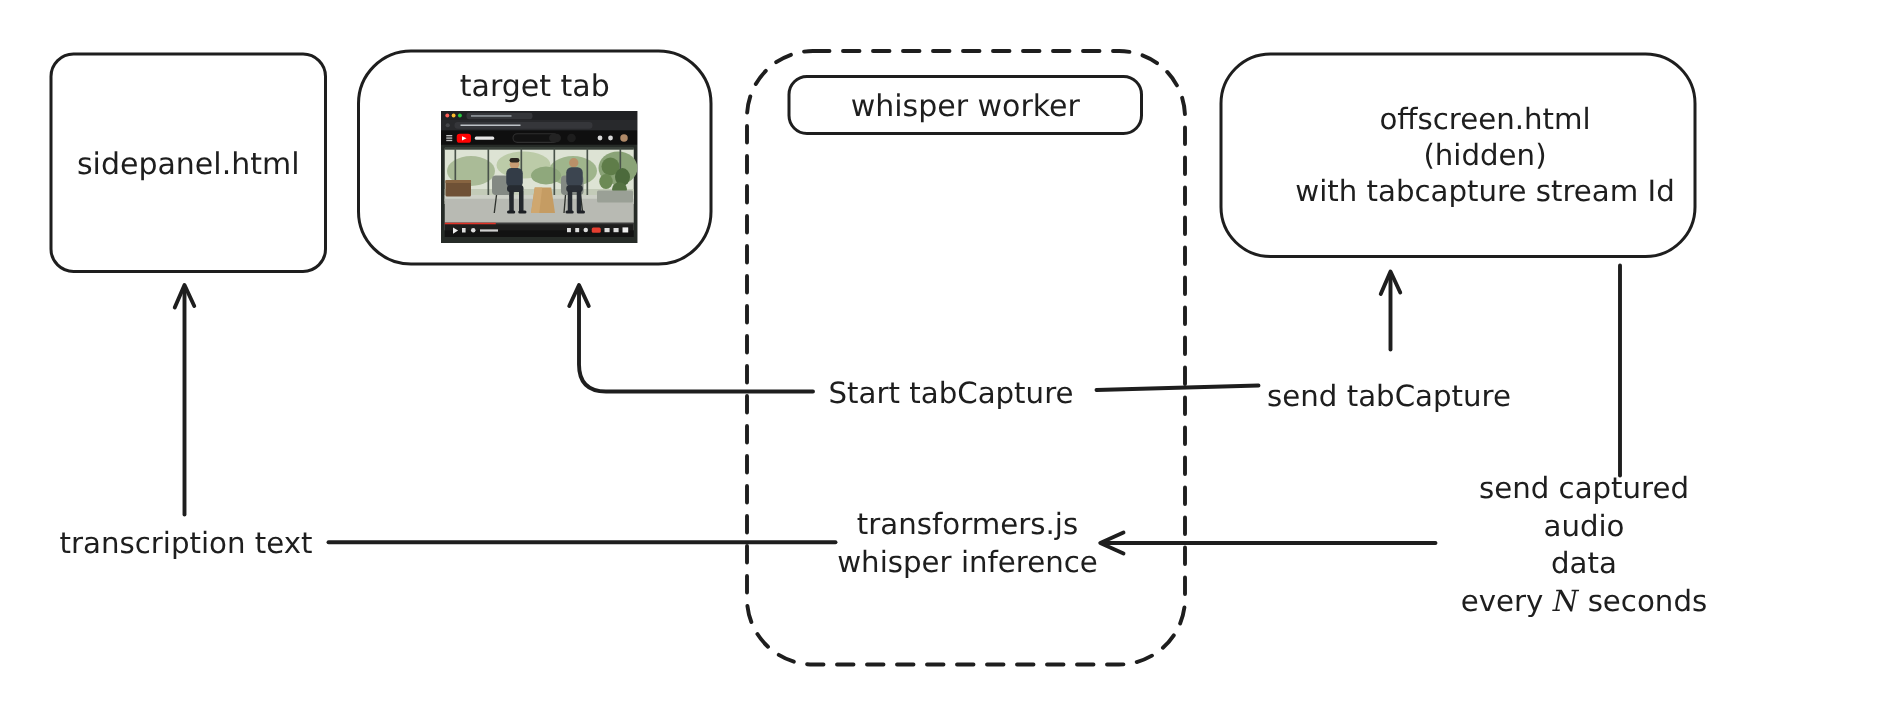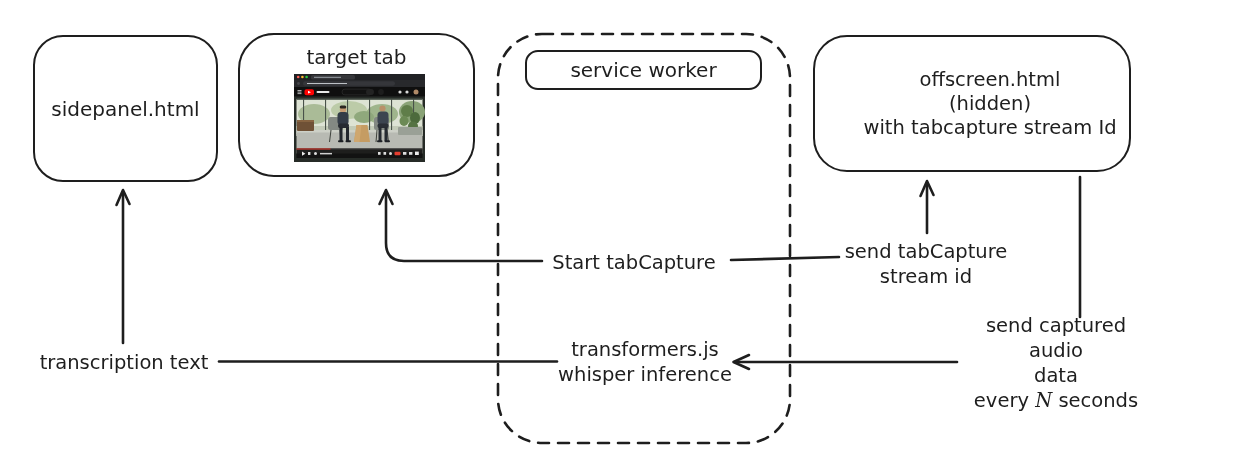--- a/index.html
+++ b/index.html
@@ -1,20 +1,20 @@
 <!DOCTYPE html>
 <html><head>
 <meta charset="utf-8">
 <style>
   html,body{margin:0;padding:0;background:#ffffff;}
   body{width:1256px;height:469px;font-family:"DejaVu Sans",sans-serif;color:#1e1e1e;}
   .canvas{position:relative;width:1256px;height:469px;overflow:hidden;background:#ffffff;}
   .layer{position:absolute;left:0;top:0;z-index:0;}
   .node{position:absolute;border:2.6px solid #1e1e1e;background:transparent;box-sizing:border-box;z-index:2;}
-  .node-sidepanel{left:33px;top:35px;width:185px;height:147px;border-radius:30px;display:flex;align-items:center;justify-content:center;}
+  .node-sidepanel{left:33px;top:35px;width:185px;height:147px;border-radius:16px;display:flex;align-items:center;justify-content:center;}
   .node-target-tab{left:238px;top:33px;width:237px;height:144px;border-radius:36px;}
   .node-target-tab .tab-title{margin-top:10px;text-align:center;font-size:20px;}
   .mini-browser{position:absolute;left:54px;top:39px;}
   .node-service-worker{left:525px;top:50px;width:237px;height:40px;border-radius:13px;border-width:2.2px;display:flex;align-items:center;justify-content:center;font-size:20px;z-index:2;}
   .node-offscreen{left:813px;top:35px;width:318px;height:137px;border-radius:34px;display:flex;flex-direction:column;align-items:center;justify-content:center;font-size:19.5px;line-height:24px;text-align:center;padding-left:36px;}
   .box-label{font-size:20px;text-align:center;}
   .edge-label{position:absolute;z-index:3;font-size:19.5px;line-height:25px;text-align:center;transform:translate(-50%,-50%);background:transparent;}
   .edge-label.nowrap{white-space:nowrap;}
   .emph-n{font-style:italic;font-family:"DejaVu Serif",serif;}
   svg .ink{stroke:#1e1e1e;stroke-width:2.6;fill:none;stroke-linecap:round;stroke-linejoin:round;}
@@ -146,34 +146,33 @@
       <rect x="89.5" y="78" width="2.6" height="2.8" fill="#dddddd"></rect>
       <circle cx="96.5" cy="79.4" r="1.5" fill="#dddddd"></circle>
       <rect x="100.5" y="77.7" width="6" height="3.5" rx="1" fill="#e53e30"></rect>
       <rect x="109" y="78" width="3.4" height="2.8" fill="#dddddd"></rect>
       <rect x="115" y="78" width="3.4" height="2.8" fill="#dddddd"></rect>
       <rect x="121" y="77.6" width="3.8" height="3.4" fill="#eeeeee"></rect>
     </svg>
   </div>
 
   <div class="node node-service-worker">
-    <span>service worker</span>
+    <span>whisper worker</span>
   </div>
 
   <div class="node node-offscreen">
     <div>offscreen.html</div>
     <div>(hidden)</div>
     <div>with tabcapture stream Id</div>
   </div>
 
   <div class="edge-label nowrap" style="left:634px;top:262px;">Start tabCapture</div>
 
   <div class="edge-label" style="left:926px;top:264px;">
     <div>send tabCapture</div>
-    <div>stream id</div>
   </div>
 
   <div class="edge-label" style="left:1056px;top:363px;">
     <div>send captured audio</div>
     <div>data</div>
     <div><span>every </span><span class="emph-n">N</span><span> seconds</span></div>
   </div>
 
   <div class="edge-label" style="left:645px;top:362px;">
     <div>transformers.js</div>

